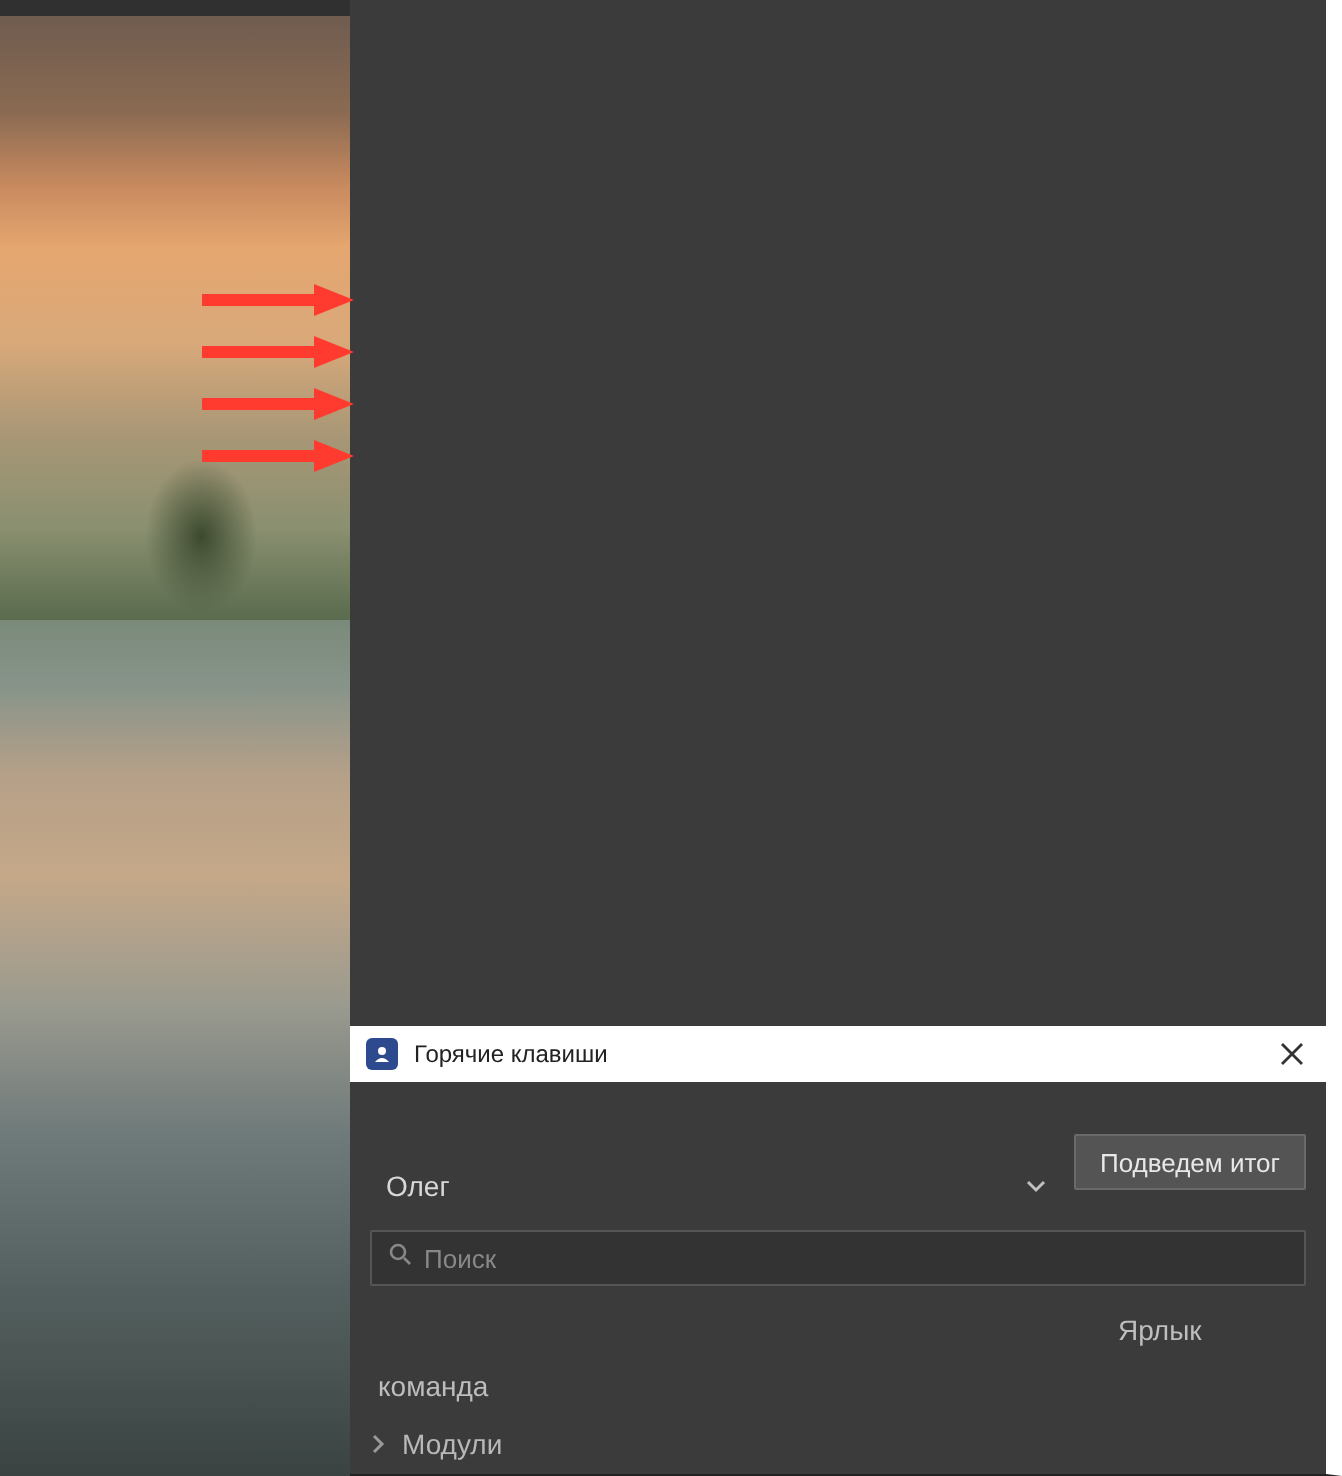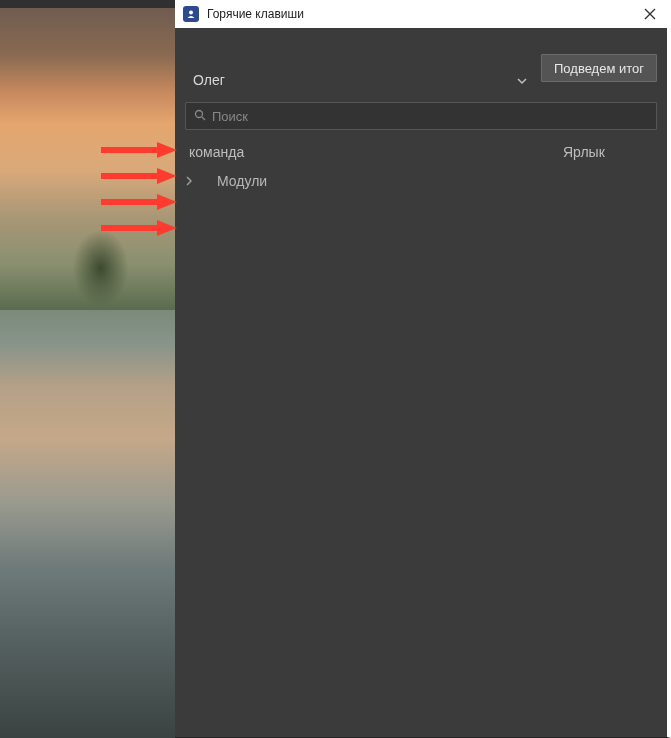--- a/index.html
+++ b/index.html
@@ -63,22 +63,23 @@
 .dialog {
   position: absolute;
   top: 0;
   left: 175px;
   right: 0;
   bottom: 0;
   background: #3b3b3b;
   z-index: 3;
   display: flex;
   flex-direction: column;
-  border-right: 4px solid #ffffff;
+  border-right: 8px solid #ffffff;
   border-bottom: 1px solid #222;
+  justify-content: flex-end;
 }
 .titlebar {
   height: 28px;
   background: #ffffff;
   display: flex;
   align-items: center;
   padding: 0 8px;
   gap: 8px;
 }
 .titlebar-icon {
@@ -158,34 +159,34 @@
   color: #d0d0d0;
   font-size: 13px;
 }
 .search input::placeholder { color: #888; }
 .headers {
   display: flex;
   padding: 6px 14px 6px 14px;
   color: #bdbdbd;
   font-size: 14px;
 }
-.headers .col-cmd { flex: 1; }
+.headers .col-cmd { flex: 1; margin-top: 28px; }
 .headers .col-sc { width: 90px; text-align: left; margin-left: 47px; }
 .tree {
   padding: 2px 0;
 }
 .tree-row {
   display: flex;
   align-items: center;
   height: 26px;
   padding-left: 10px;
   cursor: pointer;
   color: #b8b8b8;
   font-size: 14px;
-  gap: 24px;
+  gap: 8px;
 }
 .tree-chevron {
   color: #9a9a9a;
   flex-shrink: 0;
 }
 .arrow {
   position: absolute;
   z-index: 5;
   left: 99px;
 }

